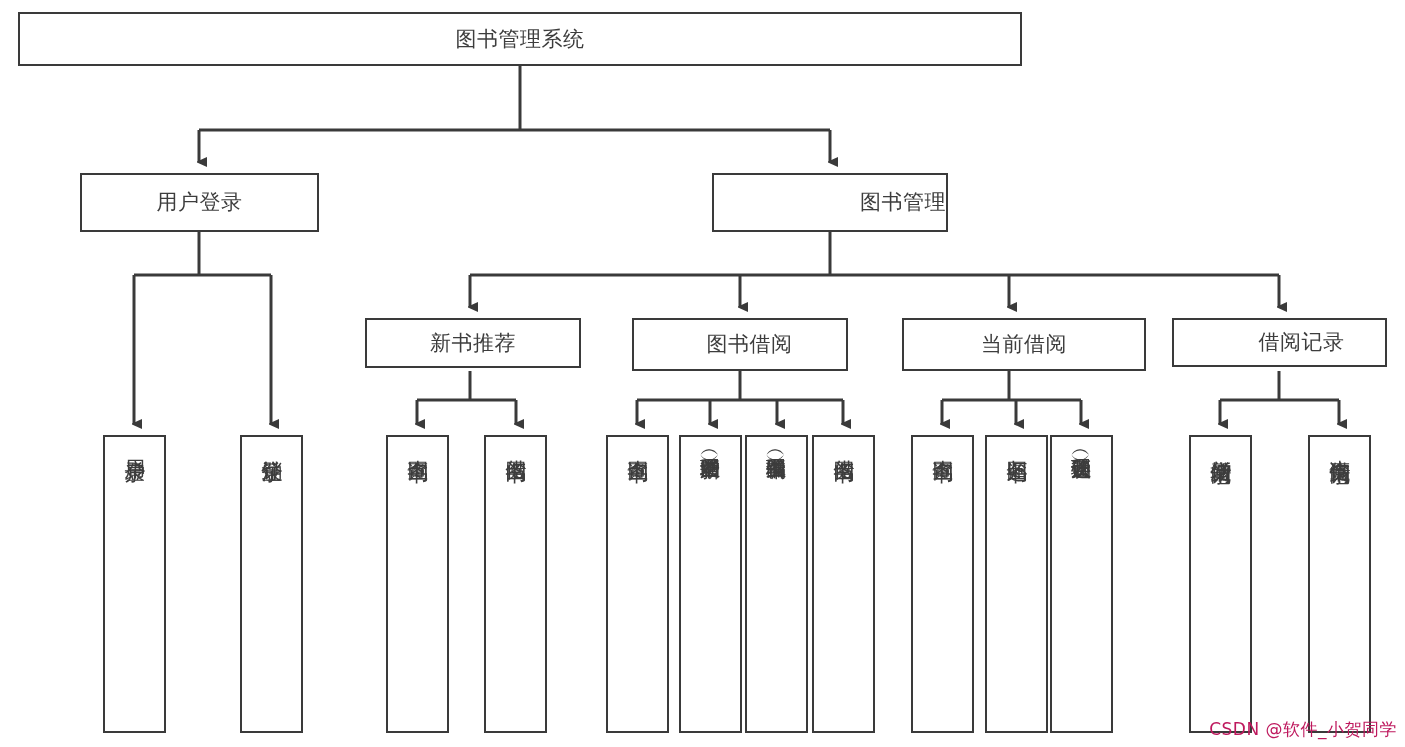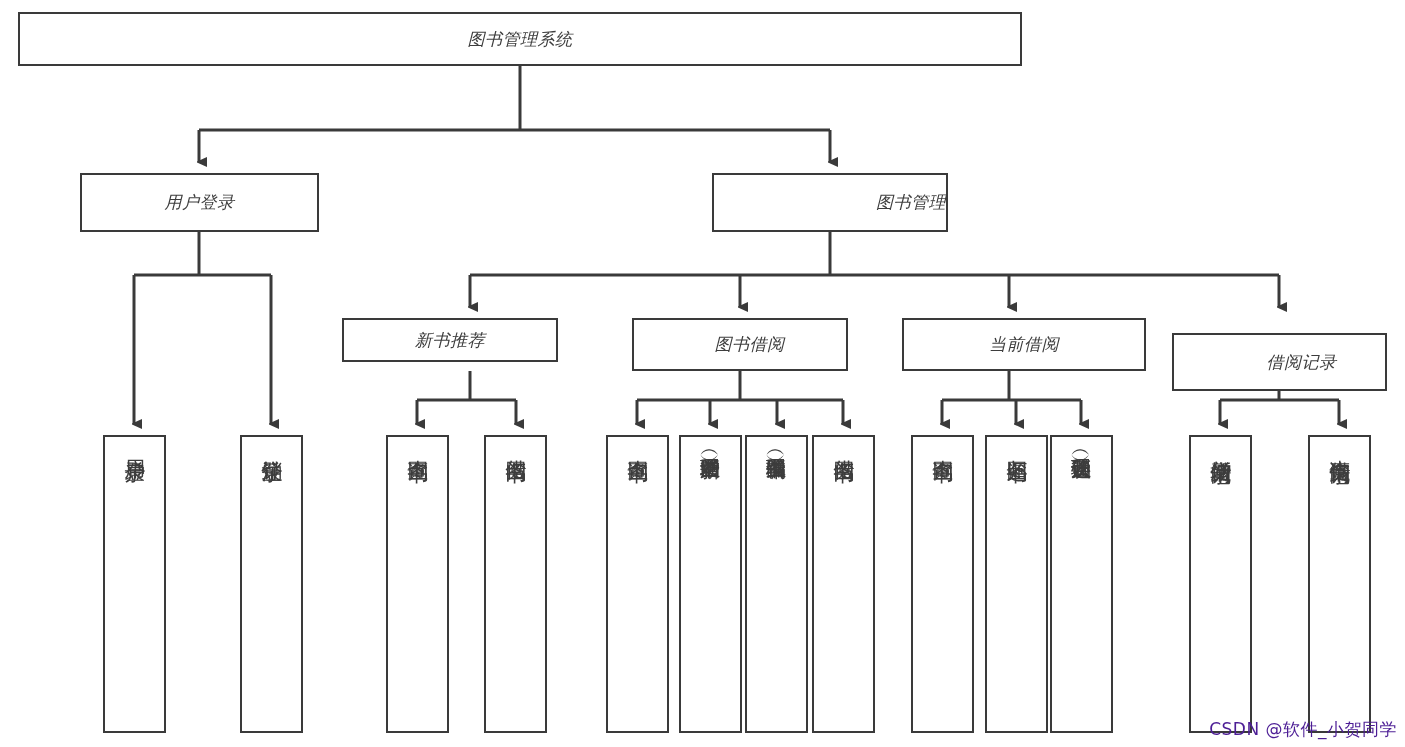--- a/index.html
+++ b/index.html
@@ -30,24 +30,23 @@
     box-sizing: border-box;
     border: 2px solid #3a3a3a;
     background: #ffffff;
     display: flex;
     align-items: center;
     justify-content: center;
     color: #3d3d3d;
     overflow: hidden;
   }
   .node.h {
-    font-size: 17px;
+    font-size: 21px;
     letter-spacing: 0.5px;
     line-height: 1;
-    font-style: italic;
   }
   .node.v {
     align-items: flex-start;
     justify-content: center;
     padding-top: 6px;
   }
   .vtext {
     writing-mode: vertical-rl;
     text-orientation: upright;
     font-size: 21px;
@@ -59,21 +58,21 @@
   .vtext.tall {
     font-size: 20px;
     line-height: 1.3;
     letter-spacing: 0px;
   }
   #watermark {
     position: absolute;
     right: 8px;
     bottom: 6px;
     font-size: 17px;
-    color: #4c1d95;
+    color: #be185d;
     letter-spacing: 0.5px;
     white-space: nowrap;
     font-family: "DejaVu Sans", "Liberation Sans", sans-serif;
   }
 </style>
 </head>
 <body>
 
 <div id="canvas">
 
@@ -136,30 +135,30 @@
     <span>图书管理系统</span>
   </div>
 
   <div class="node h" style="left:80px; top:173px; width:239px; height:59px;">
     <span>用户登录</span>
   </div>
   <div class="node h" style="left:712px; top:173px; width:236px; height:59px;justify-content:flex-end;">
     <span>图书管理</span>
   </div>
 
-  <div class="node h" style="left:342px; top:318px; width:216px; height:44px;">
+  <div class="node h" style="left:365px; top:318px; width:216px; height:50px;">
     <span>新书推荐</span>
   </div>
   <div class="node h" style="left:632px; top:318px; width:216px; height:53px;padding-left:19px;">
     <span>图书借阅</span>
   </div>
   <div class="node h" style="left:902px; top:318px; width:244px; height:53px;">
     <span>当前借阅</span>
   </div>
-  <div class="node h" style="left:1172px; top:333px; width:215px; height:58px;padding-left:44px;">
+  <div class="node h" style="left:1172px; top:318px; width:215px; height:49px;padding-left:44px;">
     <span>借阅记录</span>
   </div>
 
   <div class="node v" style="left:103px; top:435px; width:63px; height:298px;">
     <span class="vtext">用户登录</span>
   </div>
   <div class="node v" style="left:240px; top:435px; width:63px; height:298px;">
     <span class="vtext">注销登录</span>
   </div>
 

